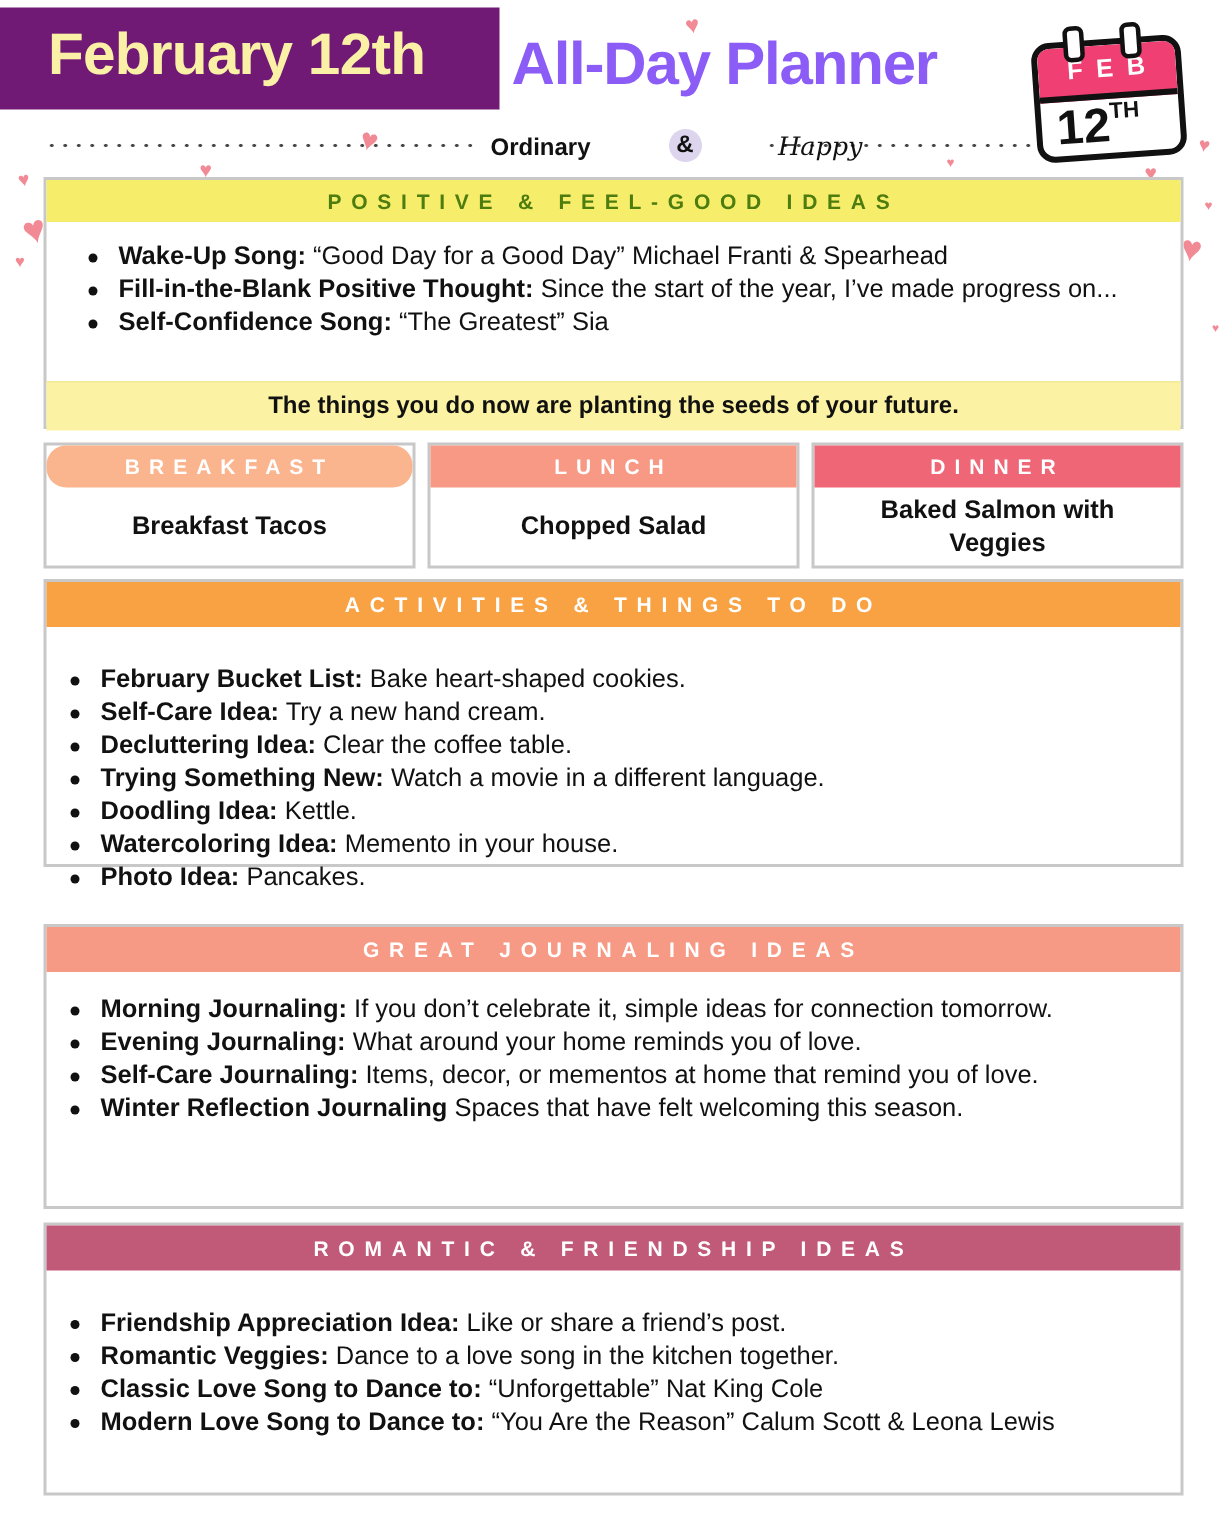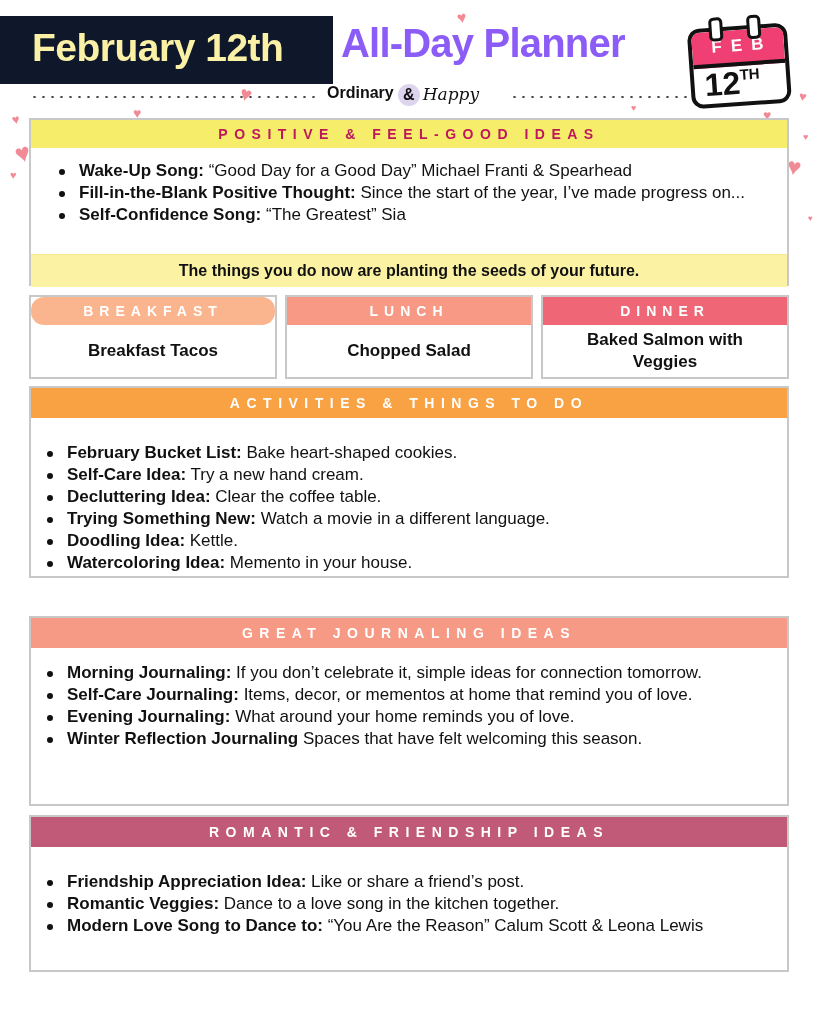--- a/index.html
+++ b/index.html
@@ -1,32 +1,32 @@
 <!DOCTYPE html>
 <html><head>
 <meta charset="utf-8">
 <style>
   html, body { margin:0; padding:0; background:#ffffff; }
   body { width:819px; height:1024px; position:relative; overflow:hidden;
          font-family:"Liberation Sans", sans-serif; color:#111; }
 
   
-  .title-banner { position:absolute; left:0; top:16px; width:333px; height:68px;
-                  background:#0f172a; }
+  .title-banner { position:absolute; left:0; top:5px; width:333px; height:68px;
+                  background:#701a75; }
   .title-banner span { position:absolute; left:32px; top:10px; font-size:39px; font-weight:700;
                        color:#fbf1a6; letter-spacing:-0.5px; white-space:nowrap; }
   .title-main { position:absolute; left:341px; top:21px; font-size:40px; font-weight:700;
                 color:#8b5cf6; letter-spacing:-0.8px; white-space:nowrap; }
   .dots { position:absolute; top:96px; height:2px;
           background-image:radial-gradient(circle, #444 1px, transparent 1.3px);
           background-size:9px 2px; background-repeat:repeat-x; }
   .dots.left { left:30px; width:285px; }
   .dots.right { left:510px; width:190px; }
-  .brand { position:absolute; left:327px; top:84px; height:24px; display:flex; align-items:flex-start;
-           white-space:nowrap; }
+  .brand { position:absolute; left:327px; top:84px; height:24px; display:flex; align-items:flex-end;
+           white-space:nowrap;gap:48px; }
   .brand .ord { font-weight:700; font-size:16px; color:#111; }
   .brand .amp { display:inline-block; width:22px; height:22px; border-radius:50%;
                 background:#ddd4ee; text-align:center; line-height:22px; font-weight:700;
                 font-size:16px; margin:0 3px 0 4px; }
   .brand .happy { font-family:"DejaVu Serif", serif; font-style:italic; font-size:17px; }
 
   
   .cal { position:absolute; left:689px; top:20px; width:98px; height:82px;
          transform:rotate(-4deg); }
   .cal .body { position:absolute; left:0; top:6px; width:92px; height:72px;
@@ -41,21 +41,21 @@
                border-radius:5px; background:#fff; }
 
   
   .heart { position:absolute; color:#f28a95; line-height:1; }
 
   
   .box { position:absolute; left:29px; width:760px; border:2px solid #c8c8c8;
          background:#fff; box-sizing:border-box; }
   .box-head { height:30px; line-height:30px; text-align:center; font-weight:700; font-size:14px;
               letter-spacing:6.5px; color:#fff; }
-  .box-head.dark { color:#be185d; }
+  .box-head.dark { color:#4d7c0f; }
   ul.items { margin:0; padding:0 20px 0 36px; list-style:none; }
   ul.items li { position:relative; font-size:17px; line-height:22px; padding-left:0; }
   ul.items li::before { content:""; position:absolute; left:-20px; top:9px; width:6px; height:6px;
                         border-radius:50%; background:#111; }
   ul.items b { font-weight:700; }
   .quote { background:#fbf3a3; text-align:center; font-size:16px; font-weight:700;
            height:32px; line-height:32px; border-top:1px solid #f2ea95; }
 
   
   .meal { position:absolute; top:295px; height:84px; border:2px solid #c8c8c8; box-sizing:border-box;
@@ -129,33 +129,35 @@
 
 <div class="box" style="top:386px;height:192px;">
   <div class="box-head" style="background:#f8a243;">ACTIVITIES &amp; THINGS TO DO</div>
   <ul class="items" style="padding-top:24px;">
     <li><b>February Bucket List:</b><span> Bake heart-shaped cookies.</span></li>
     <li><b>Self-Care Idea:</b><span> Try a new hand cream.</span></li>
     <li><b>Decluttering Idea:</b><span> Clear the coffee table.</span></li>
     <li><b>Trying Something New:</b><span> Watch a movie in a different language.</span></li>
     <li><b>Doodling Idea:</b><span> Kettle.</span></li>
     <li><b>Watercoloring Idea:</b><span> Memento in your house.</span></li>
+    <li><b>Photo Idea:</b><span> Pancakes.</span></li>
   </ul>
 </div>
 
 <div class="box" style="top:616px;height:190px;">
   <div class="box-head" style="background:#f69a85;">GREAT JOURNALING IDEAS</div>
   <ul class="items" style="padding-top:14px;padding-right:24px;">
     <li><b>Morning Journaling:</b><span> If you don’t celebrate it, simple ideas for connection tomorrow.</span></li>
+    <li><b>Evening Journaling:</b><span> What around your home reminds you of love.</span></li>
     <li><b>Self-Care Journaling:</b><span> Items, decor, or mementos at home that remind you of love.</span></li>
-    <li><b>Evening Journaling:</b><span> What around your home reminds you of love.</span></li>
     <li><b>Winter Reflection Journaling</b><span> Spaces that have felt welcoming this season.</span></li>
   </ul>
 </div>
 
-<div class="box" style="top:815px;height:157px;">
+<div class="box" style="top:815px;height:182px;">
   <div class="box-head" style="background:#c15a78;">ROMANTIC &amp; FRIENDSHIP IDEAS</div>
   <ul class="items" style="padding-top:24px;padding-right:24px;">
     <li><b>Friendship Appreciation Idea:</b><span> Like or share a friend’s post.</span></li>
     <li><b>Romantic Veggies:</b><span> Dance to a love song in the kitchen together.</span></li>
+    <li><b>Classic Love Song to Dance to:</b><span> “Unforgettable” Nat King Cole</span></li>
     <li><b>Modern Love Song to Dance to:</b><span> “You Are the Reason” Calum Scott &amp; Leona Lewis</span></li>
   </ul>
 </div>
 
 </body></html>

